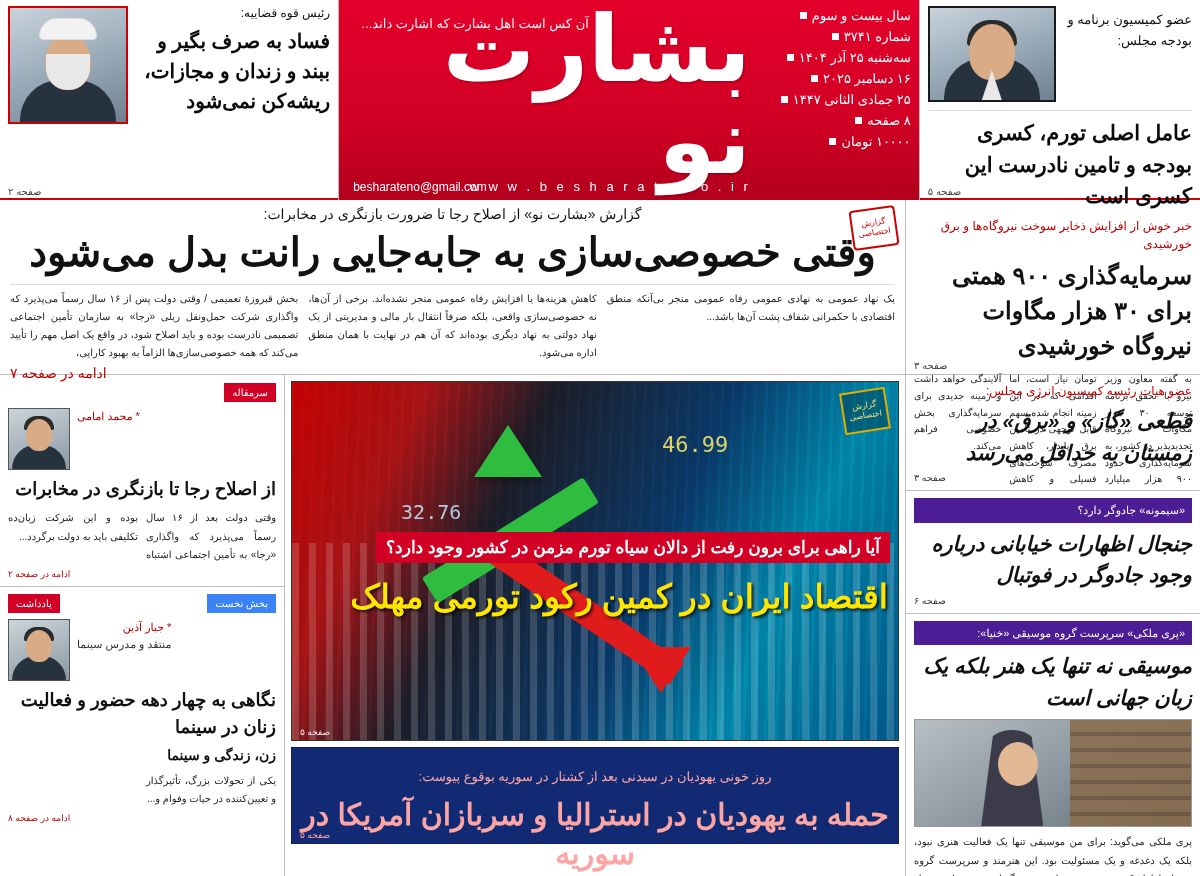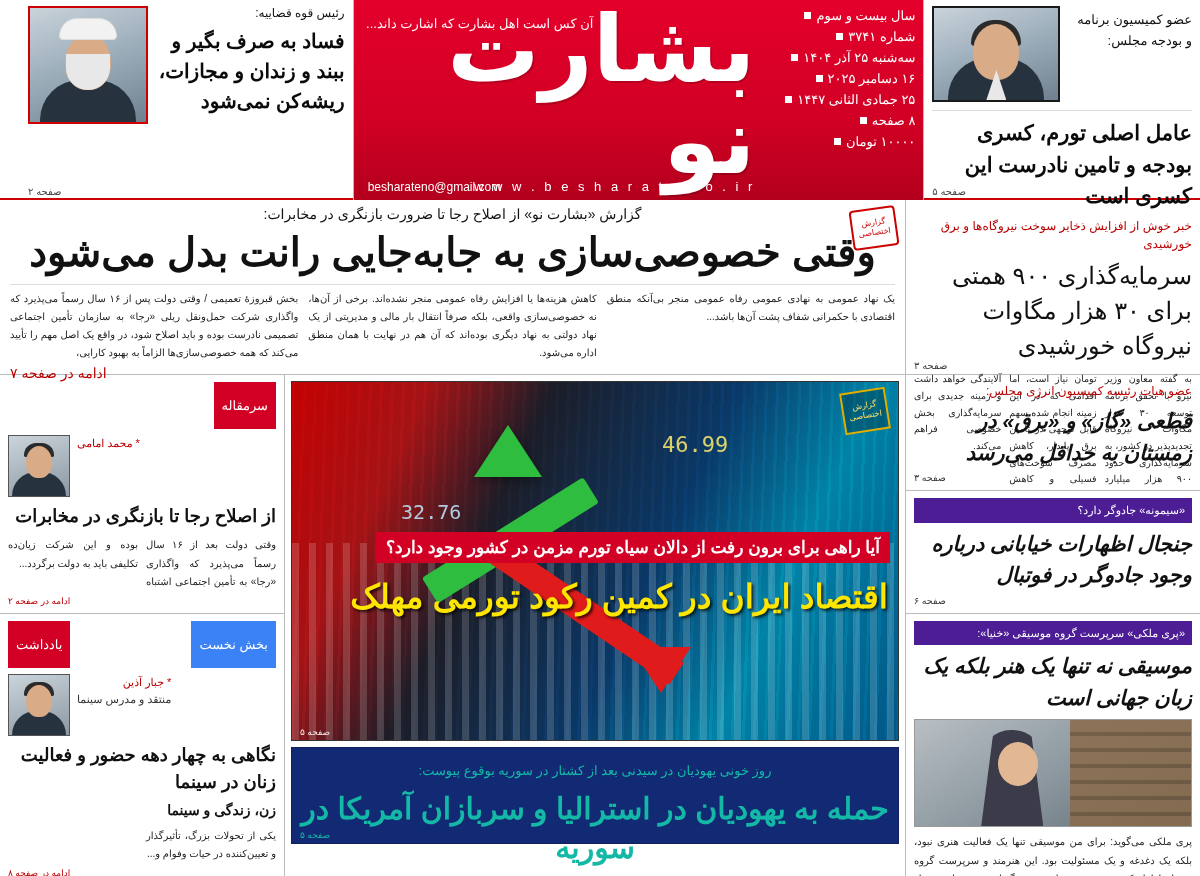--- a/index.html
+++ b/index.html
@@ -177,21 +177,20 @@
     display: inline-block;
   }
 
   
   .promo-right {
     width: 356px;
     height: 200px;
     border-right: 1px solid #bbb;
     padding: 6px 8px 4px 8px;
     position: relative;
-    margin-left: 20px;
   }
   .promo-right .top { display: flex; gap: 8px; flex-direction: row-reverse; }
   .promo-right .portrait-box { width: 120px; height: 118px; border-color:#c00;}
   .turban {
     position: absolute; top: 10px; left: 50%; transform: translateX(-50%);
     width: 58px; height: 22px; background: #f2f2f2; border-radius: 28px 28px 6px 6px;
     border: 1px solid #ddd;
   }
   .beard {
     position: absolute; top: 46px; left: 50%; transform: translateX(-50%);
@@ -211,21 +210,21 @@
     border-bottom: 1px solid #bbb;
   }
   .col-right-top {
     width: 295px;
     border-left: 1px solid #bbb;
     padding: 17px 8px;
     position: relative;
   }
   .kicker-sm { font-size: 12px; color: #b00; text-align: right; line-height: 1.5; }
   .head-lg {
-    font-size: 24px; font-weight: normal; line-height: 1.45;
+    font-size: 24px; font-weight: bold; line-height: 1.45;
     color: #111; text-align: right; margin-top: 6px;
   }
   .body-sm {
     font-size: 9.5px; line-height: 1.75; color: #222;
     text-align: justify; margin-top: 8px;
     column-count: 3; column-gap: 8px;
   }
 
   .lead-area {
     width: 905px;
@@ -405,40 +404,40 @@
     text-shadow: 2px 2px 3px rgba(0,0,0,.75);
   }
   .mp-pageref {
     position: absolute; bottom: 3px; left: 8px;
     color: #fff; font-size: 9px; opacity: .9;
   }
   .blue-box {
     margin-top: 6px;
     border: 1px solid #11205e;
     background: #122a73;
-    color: #14b8a6;
-    padding: 13px 9px 9px 9px;
+    color: #fca5a5;
+    padding: 19px 9px 9px 9px;
     position: relative;
     height: 97px;
   }
   .blue-kicker { font-size: 13px; text-align: center; line-height: 1.5; }
   .blue-head {
     font-size: 30px; font-weight: bold; text-align: center;
     margin-top: 8px; line-height: 1.3;
   }
   .blue-pageref { position: absolute; bottom: 3px; left: 8px; font-size: 9px; }
 
   .col-left {
     width: 285px;
     border-right: 1px solid #bbb;
   }
   .tag-red {
     display: inline-block;
     background: #d10024; color: #fff;
-    font-size: 13px; padding: 16px 8px;
+    font-size: 10px; padding: 4px 8px;
   }
   .mini-portrait {
     width: 62px; height: 62px;
     border: 1px solid #555;
     background: linear-gradient(160deg,#cbd4da,#8b98a3);
     position: relative; overflow: hidden; flex: none;
   }
   .mini-portrait .face { width: 26px; height: 32px; top: 10px; }
   .mini-portrait .hair { width: 30px; height: 14px; top: 7px; }
   .mini-portrait .body-sh { width: 54px; height: 24px; }

